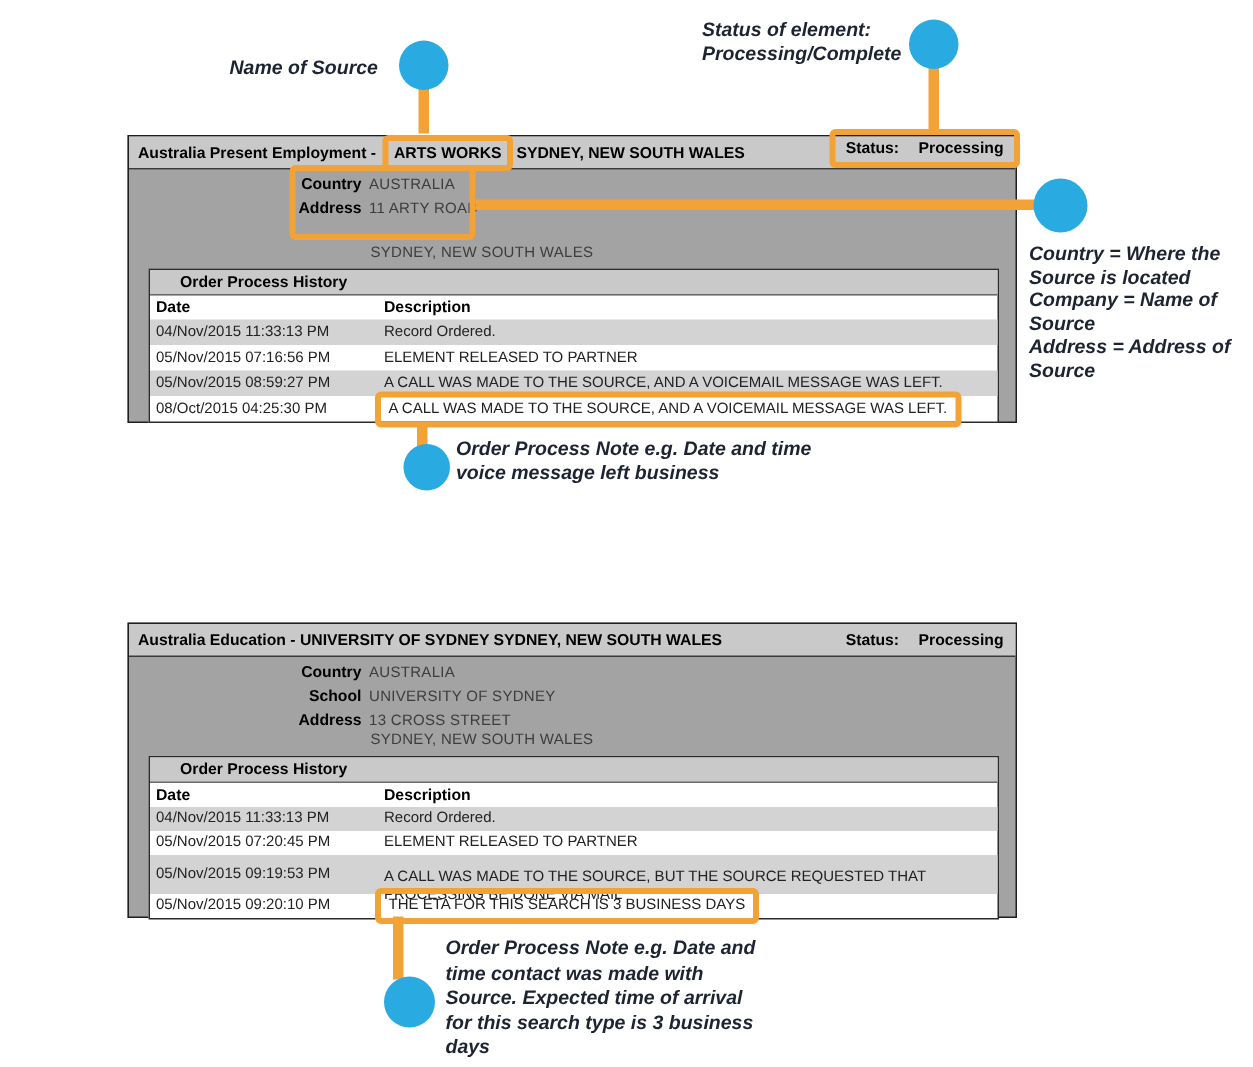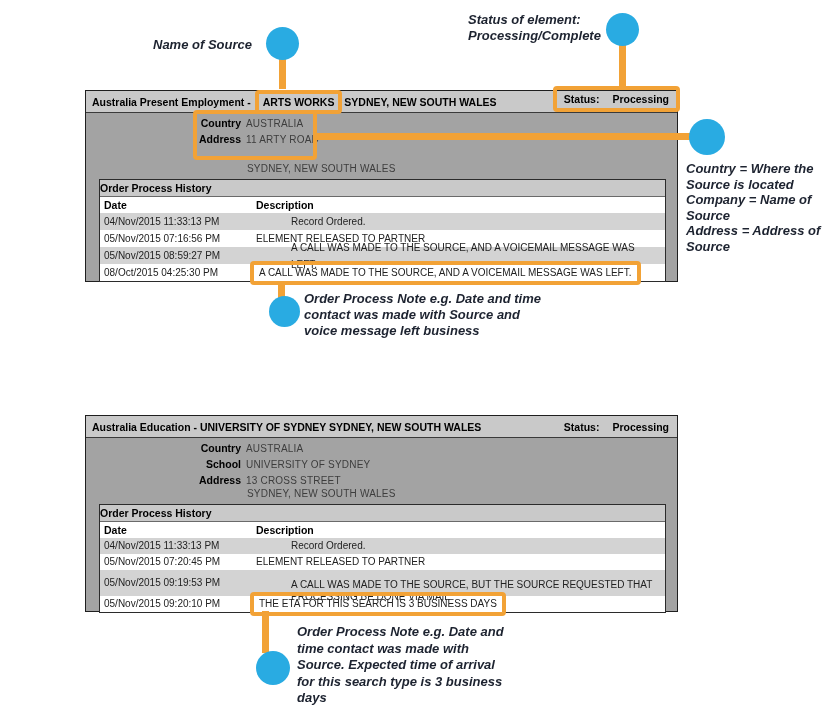--- a/index.html
+++ b/index.html
@@ -25,26 +25,26 @@
          border:4px solid var(--orange);border-radius:4px;padding:3px 7px;background:transparent;}
   .fields{position:absolute;left:0;top:24px;width:100%;}
   .frow{display:flex;align-items:center;height:16px;}
   .flabel{width:155px;text-align:right;font-weight:bold;font-size:10.5px;color:#000;}
   .fvalue{margin-left:5px;font-size:10px;color:#3d3d3d;letter-spacing:.2px;}
   .city{position:absolute;left:161px;top:72px;font-size:10px;color:#3d3d3d;letter-spacing:.2px;}
 
   .htable{position:absolute;left:13px;top:88px;width:567px;border:1px solid #2b2b2b;
           box-sizing:border-box;background:#fff;font-size:10px;color:#222;}
   .hcap{height:16px;line-height:16px;background:var(--gray-bar);font-weight:bold;
-        font-size:10.5px;color:#000;padding-left:0;border-bottom:1px solid #6a6a6a;}
+        font-size:10.5px;color:#000;padding-left:20px;border-bottom:1px solid #6a6a6a;}
   .hcols{display:flex;height:16px;line-height:16px;font-weight:bold;font-size:10.5px;color:#000;}
   .dcol{width:156px;padding-left:4px;box-sizing:border-box;flex:none;}
   .desccol{flex:1;padding-right:4px;}
   .hrow{display:flex;align-items:center;height:17px;line-height:17px;}
-  .hrow.gray{background:var(--gray-row);gap:35px;}
+  .hrow.gray{background:var(--gray-row);}
   .hrow.tall{height:26px;line-height:12.5px;}
   .hrow.tall .desccol{padding-top:16px;}
 
   
   .hl{display:inline-block;border:4px solid var(--orange);border-radius:4px;
       padding:1px 5px;margin:-6px 0 -6px -6px;line-height:14px;white-space:nowrap;
       background:transparent;}
   .phead .hl{margin:-5px -1px -5px 1px;line-height:12px;padding:2px 4px;}
 
   
@@ -128,21 +128,20 @@
     <div>Company = Name of</div>
     <div>Source</div>
     <div>Address = Address of</div>
     <div>Source</div>
   </div>
 
   <div class="conn" style="left:278px;top:282px;width:7px;height:16px;"></div>
   <div class="dot" style="left:269px;top:296px;width:31px;height:31px;"></div>
   <div class="ann" style="left:304px;top:291px;">
     <div>Order Process Note e.g. Date and time</div>
-    <div>contact was made with Source and</div>
     <div>voice message left business</div>
   </div>
 
   <div class="panel" style="top:415px;height:197px;">
     <div class="phead">
       <span>Australia Education - UNIVERSITY OF SYDNEY SYDNEY, NEW SOUTH WALES</span>
       <span class="pstatus">
         <span class="slabel">Status:</span>
         <span class="sval">Processing</span>
       </span>

